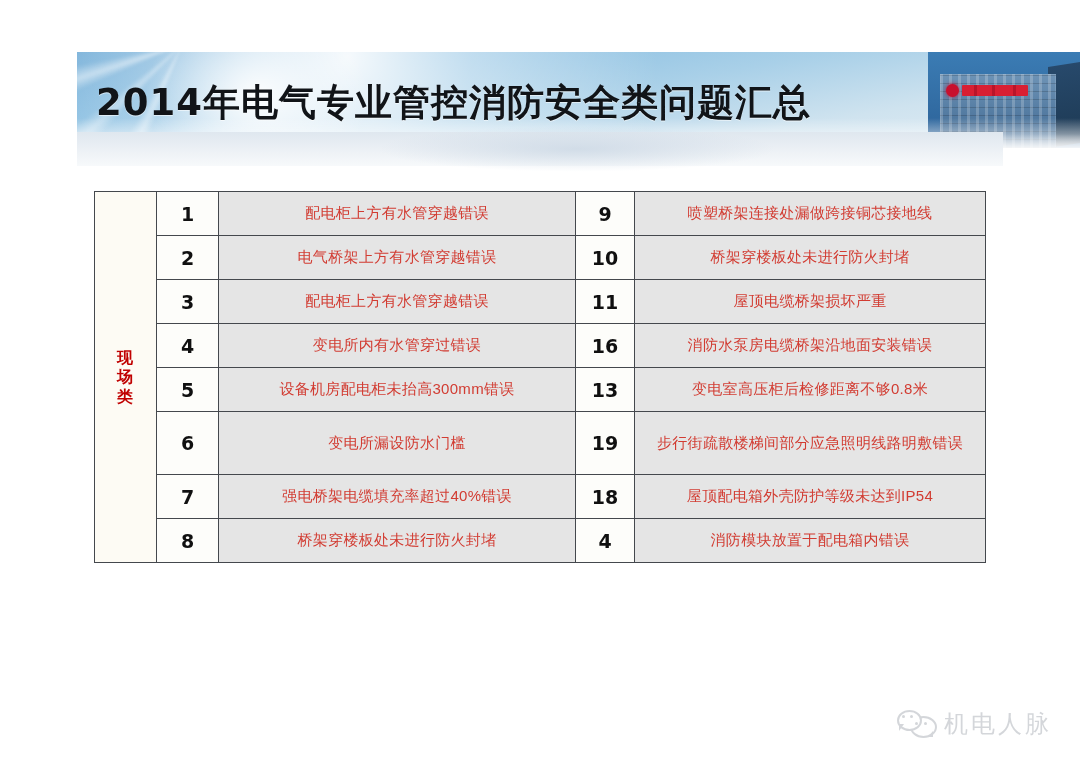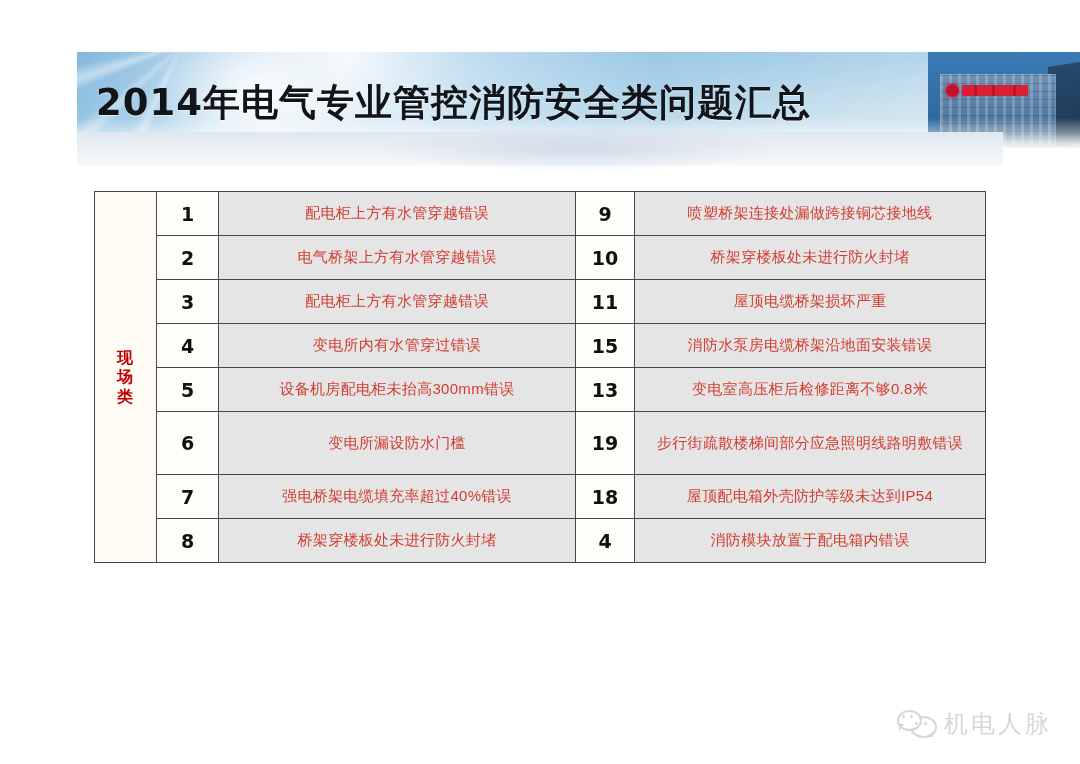--- a/index.html
+++ b/index.html
@@ -264,21 +264,21 @@
           </tr>
           <tr class="r-norm">
             <td class="num">3</td>
             <td class="txt">配电柜上方有水管穿越错误</td>
             <td class="num">11</td>
             <td class="txt">屋顶电缆桥架损坏严重</td>
           </tr>
           <tr class="r-norm">
             <td class="num">4</td>
             <td class="txt">变电所内有水管穿过错误</td>
-            <td class="num">15</td>
+            <td class="num">16</td>
             <td class="txt">消防水泵房电缆桥架沿地面安装错误</td>
           </tr>
           <tr class="r-norm">
             <td class="num">5</td>
             <td class="txt">设备机房配电柜未抬高300mm错误</td>
             <td class="num">13</td>
             <td class="txt">变电室高压柜后检修距离不够0.8米</td>
           </tr>
           <tr class="r-tall">
             <td class="num">6</td>

